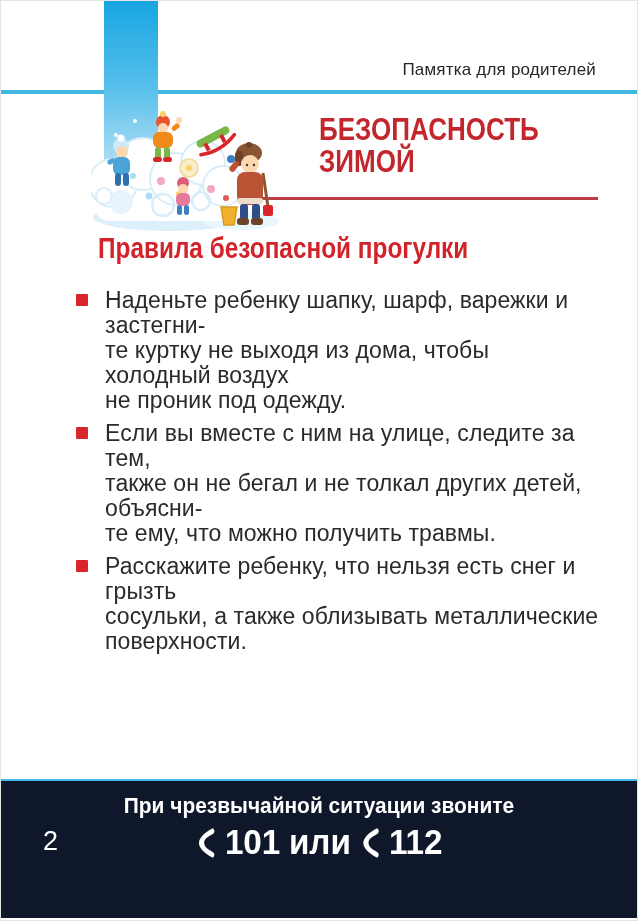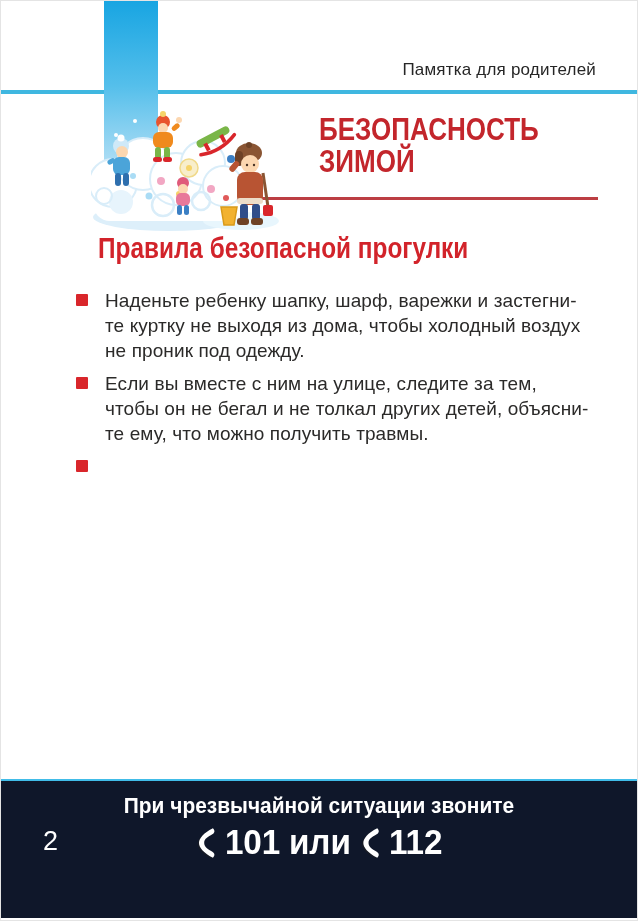--- a/index.html
+++ b/index.html
@@ -36,21 +36,21 @@
   }
   .rules{
     position:absolute;left:75px;top:287px;width:525px;z-index:2;
   }
   .rule-item{display:flex;align-items:flex-start;margin-bottom:8px;}
   .rule-bullet{
     flex:0 0 auto;width:12px;height:12px;margin:6px 17px 0 0;
     background:#d9262b;border-radius:1px;
   }
   .rule-text{
-    font-size:19px;line-height:25px;color:#2b2a29;white-space:pre-line;
+    font-size:23px;line-height:25px;color:#2b2a29;white-space:pre-line;
     letter-spacing:.1px;
   }
   
   .footer{
     position:absolute;left:0;right:0;top:778px;bottom:2px;background:#0f172a;z-index:2;
     border-top:2px solid #41bce8;box-sizing:border-box;
   }
   .footer-notice{
     margin-top:12px;text-align:center;color:#fff;font-weight:bold;font-size:22px;
     transform:scaleX(.95);transform-origin:50% 50%;
@@ -176,25 +176,28 @@
   <div class="rules">
     <div class="rule-item">
       <span class="rule-bullet"></span>
       <div class="rule-text">Наденьте ребенку шапку, шарф, варежки и застегни-
 те куртку не выходя из дома, чтобы холодный воздух
 не проник под одежду.</div>
     </div>
     <div class="rule-item">
       <span class="rule-bullet"></span>
       <div class="rule-text">Если вы вместе с ним на улице, следите за тем,
-чтобы он не бегал и не толкал других детей, объясни-
+также он не бегал и не толкал других детей, объясни-
 те ему, что можно получить травмы.</div>
     </div>
     <div class="rule-item">
       <span class="rule-bullet"></span>
+      <div class="rule-text">Расскажите ребенку, что нельзя есть снег и грызть
+сосульки, а также облизывать металлические
+поверхности.</div>
     </div>
   </div>
 
   <div class="footer">
     <div class="footer-notice">При чрезвычайной ситуации звоните</div>
     <div class="phones-row">
       <svg class="phone-icon" viewBox="0 0 24 36">
         <path d="M20 2 C9 7 4 13.5 4 18 C4 22.5 9 29 20 34 C23 31 22 28.5 18 26.6 C12 23.8 10 21 10 18 C10 15 12 12.2 18 9.4 C22 7.5 23 5 20 2 Z" fill="rgba(30,30,30,0.45)" transform="translate(-1.6,1)"></path>
         <path d="M20 2 C9 7 4 13.5 4 18 C4 22.5 9 29 20 34 C23 31 22 28.5 18 26.6 C12 23.8 10 21 10 18 C10 15 12 12.2 18 9.4 C22 7.5 23 5 20 2 Z" fill="#ffffff"></path>
       </svg>

